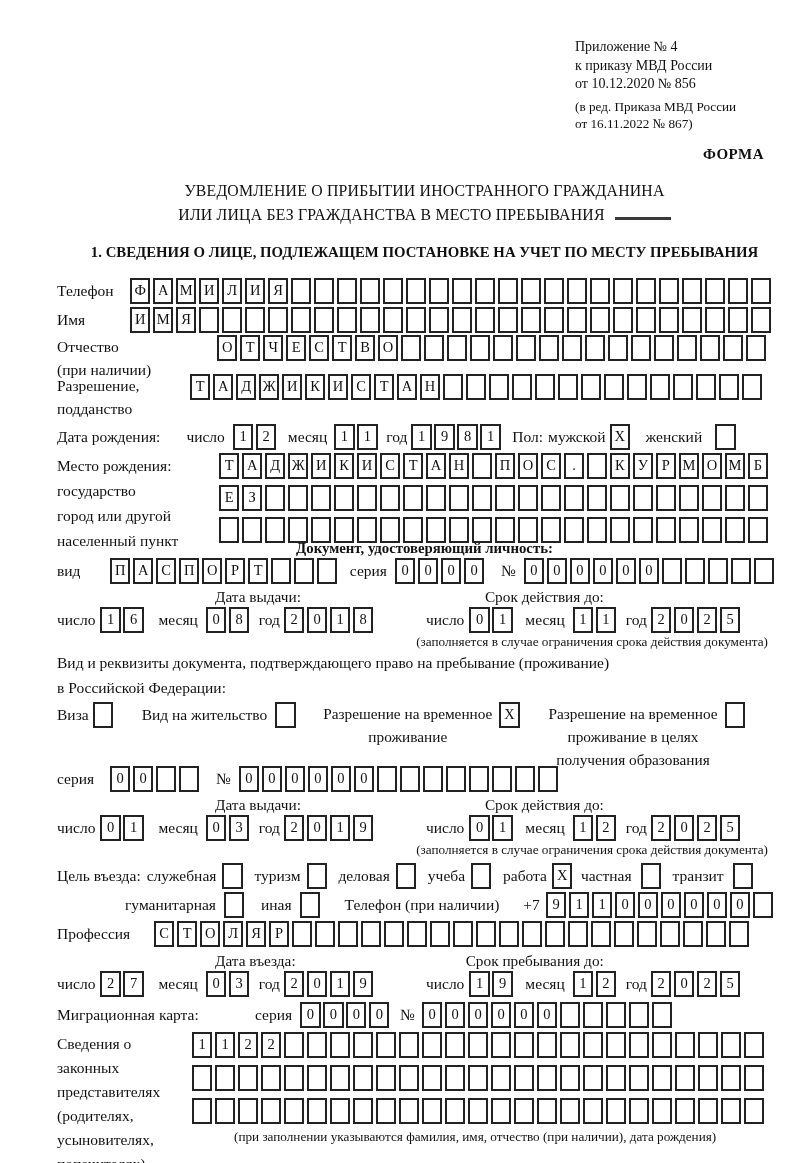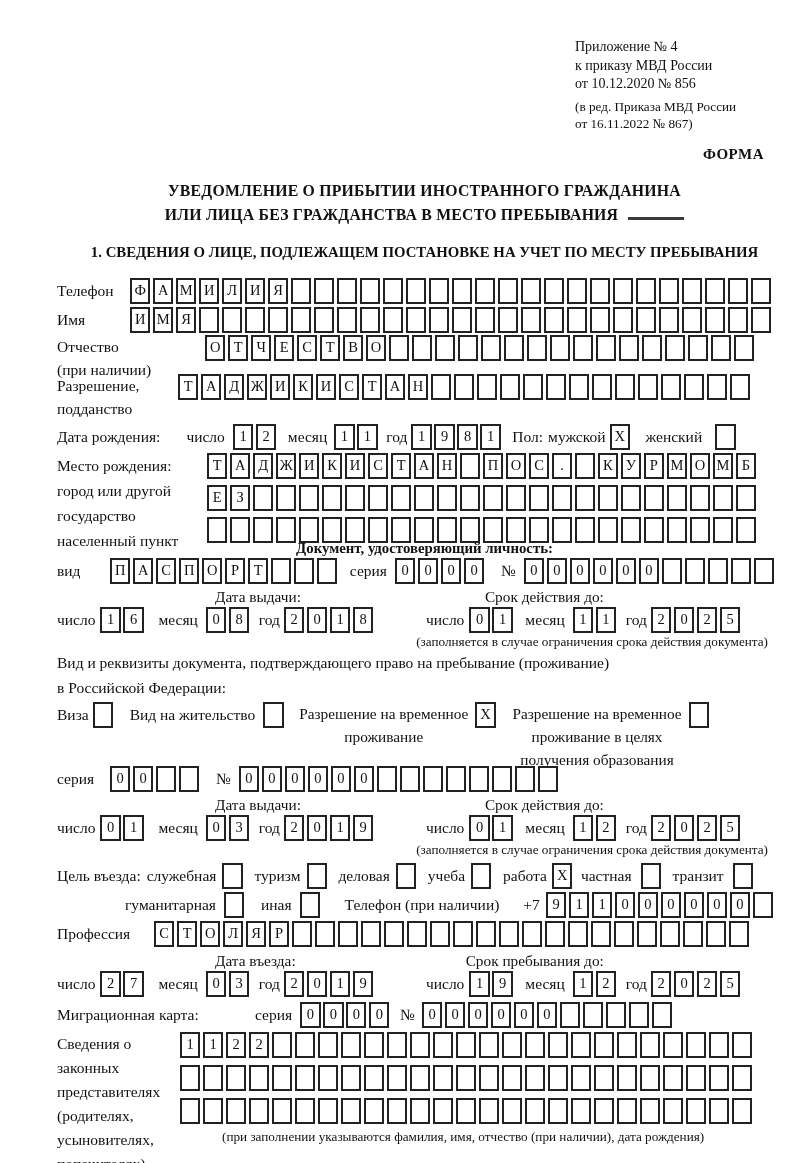--- a/index.html
+++ b/index.html
@@ -7,25 +7,25 @@
   .page {
     width: 800px; height: 1163px; overflow: hidden; position: relative;
     background: #ffffff; color: #111;
     font-family: "Liberation Serif", "DejaVu Serif", serif;
     padding: 38px 8px 0 57px;
   }
   .hdr { display: flex; justify-content: flex-end; padding-right: 32px; }
   .hdr-block { width: 185px; text-align: left; font-size: 14px; line-height: 1.33; }
   .hdr-small { font-size: 13.2px; margin-top: 4px; line-height: 1.33; }
   .forma { text-align: right; font-weight: bold; font-size: 15px; margin-top: 13px; padding-right: 28px; letter-spacing: 0.5px; }
-  .title { text-align: center; font-weight: bold; font-size: 15.8px; margin-top: 16px; line-height: 1.55; letter-spacing: 0.2px; }
+  .title { text-align: center; font-weight: normal; font-size: 15.8px; margin-top: 16px; line-height: 1.55; letter-spacing: 0.2px; }
   .blank-line { display: inline-block; width: 56px; height: 14px; border-bottom: 3px solid #3a3a3a; margin-left: 10px; }
   .sec { text-align: center; font-weight: bold; font-size: 14.8px; margin-top: 16px; }
   .row { display: flex; align-items: center; }
-  .row-top { display: flex; align-items: flex-start; }
+  .row-top { display: flex; align-items: flex-start; gap: 12px; }
   .lbl { font-size: 15.5px; flex: 0 0 auto; }
   .lbl2 { font-size: 15.5px; line-height: 23px; flex: 0 0 auto; }
   .boxes { display: flex; flex: 0 0 auto; }
   .cbox {
     flex: 0 0 auto; width: 20.4px; height: 26px; border: 2px solid #222;
     margin-right: 2.6px; display: inline-flex; align-items: center; justify-content: center;
     font-size: 14.5px; background: #fff;
   }
   .dochead { text-align: center; font-weight: bold; font-size: 14.8px; }
   .dhead { display: flex; font-size: 15.3px; text-align: right; }
@@ -220,22 +220,22 @@
     <span class="lbl" style="margin-left:9px">Пол:</span>
     <span class="lbl" style="margin-left:5px">мужской</span>
     <span class="cbox" style="margin-left:4px">X</span>
     <span class="lbl" style="margin-left:13px">женский</span>
     <span class="cbox" style="margin-left:13px"></span>
   </div>
 
   <div class="row-top" style="margin-top:3px">
     <span class="lbl2" style="width:150px;line-height:25px">
       <span style="display:block">Место рождения:</span>
+      <span style="display:block">государство</span>
       <span style="display:block">город или другой</span>
-      <span style="display:block">государство</span>
       <span style="display:block">населенный пункт</span>
     </span>
     <span style="display:block">
       <span class="boxes">
           <span class="cbox">Т</span>
           <span class="cbox">А</span>
           <span class="cbox">Д</span>
           <span class="cbox">Ж</span>
           <span class="cbox">И</span>
           <span class="cbox">К</span>

